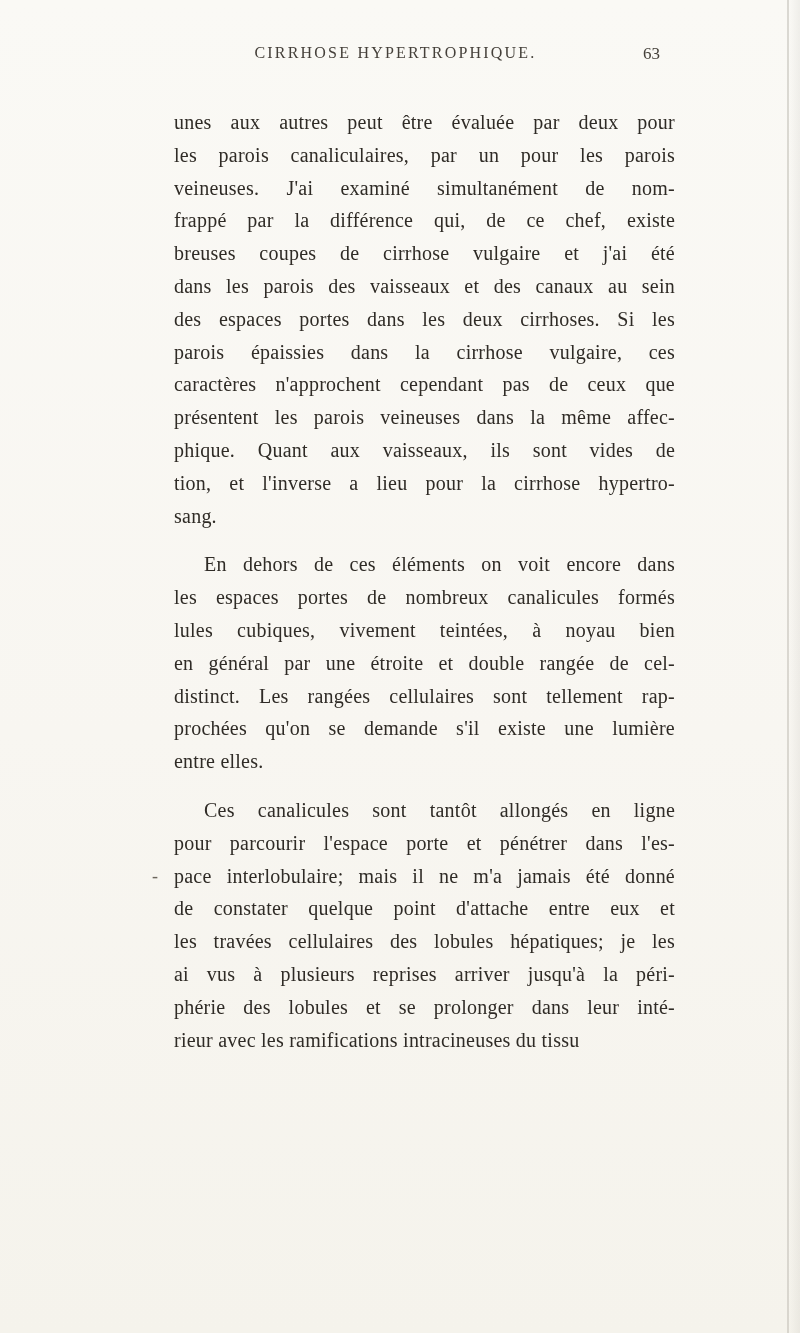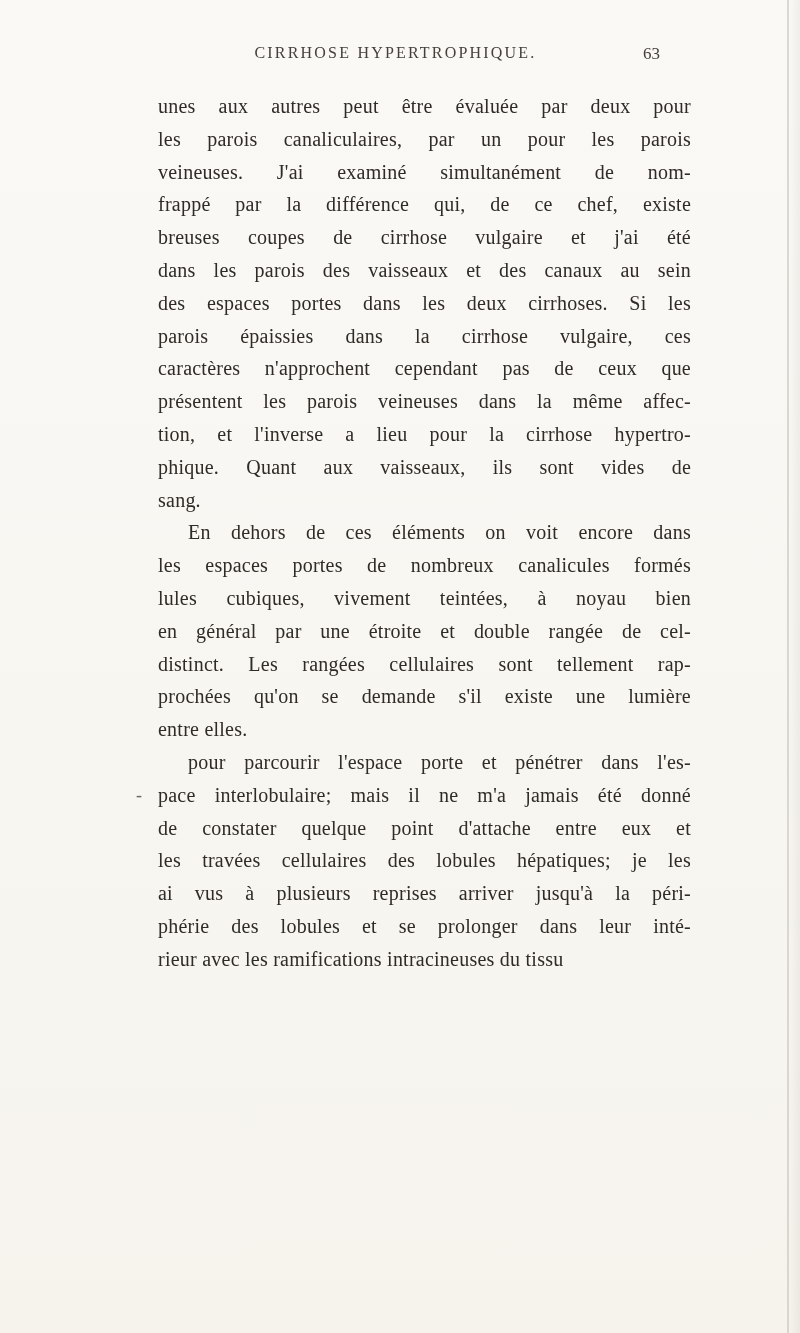--- a/index.html
+++ b/index.html
@@ -66,21 +66,21 @@
   .page-body {
     position: absolute;
     left: 158px;
     top: 90px;
     width: 533px;
     font-size: 20px;
     line-height: 32.8px;
     letter-spacing: 0.012em;
     color: var(--ink);
   }
-  .para { margin: 0; }
+  .para { margin: 16px; }
   .para .line {
     position: relative;
     text-align: justify;
     text-align-last: justify;
     white-space: normal;
   }
   .para .line.last {
     text-align: center;
     text-align-last: left;
   }
@@ -110,34 +110,35 @@
         <div class="line">unes aux autres peut être évaluée par deux pour</div>
         <div class="line">les parois canaliculaires, par un pour les parois</div>
         <div class="line">veineuses. J'ai examiné simultanément de nom-</div>
         <div class="line">frappé par la différence qui, de ce chef, existe</div>
         <div class="line">breuses coupes de cirrhose vulgaire et j'ai été</div>
         <div class="line">dans les parois des vaisseaux et des canaux au sein</div>
         <div class="line">des espaces portes dans les deux cirrhoses. Si les</div>
         <div class="line">parois épaissies dans la cirrhose vulgaire, ces</div>
         <div class="line">caractères n'approchent cependant pas de ceux que</div>
         <div class="line">présentent les parois veineuses dans la même affec-</div>
+        <div class="line">phique. Quant aux vaisseaux, ils sont vides de</div>
         <div class="line">tion, et l'inverse a lieu pour la cirrhose hypertro-</div>
-        <div class="line">phique. Quant aux vaisseaux, ils sont vides de</div>
         <div class="line last">sang.</div>
       </div>
       <div class="para indent">
         <div class="line">En dehors de ces éléments on voit encore dans</div>
         <div class="line">les espaces portes de nombreux canalicules formés</div>
         <div class="line">lules cubiques, vivement teintées, à noyau bien</div>
         <div class="line">en général par une étroite et double rangée de cel-</div>
         <div class="line">distinct. Les rangées cellulaires sont tellement rap-</div>
         <div class="line">prochées qu'on se demande s'il existe une lumière</div>
         <div class="line last">entre elles.</div>
       </div>
       <div class="para indent">
+        <div class="line">Ces canalicules sont tantôt allongés en ligne</div>
         <div class="line">pour parcourir l'espace porte et pénétrer dans l'es-</div>
         <div class="line">pace interlobulaire; mais il ne m'a jamais été donné<span class="margin-mark">-</span></div>
         <div class="line">de constater quelque point d'attache entre eux et</div>
         <div class="line">les travées cellulaires des lobules hépatiques; je les</div>
         <div class="line">ai vus à plusieurs reprises arriver jusqu'à la péri-</div>
         <div class="line">phérie des lobules et se prolonger dans leur inté-</div>
         <div class="line last">rieur avec les ramifications intracineuses du tissu</div>
       </div>
     </div>
 

